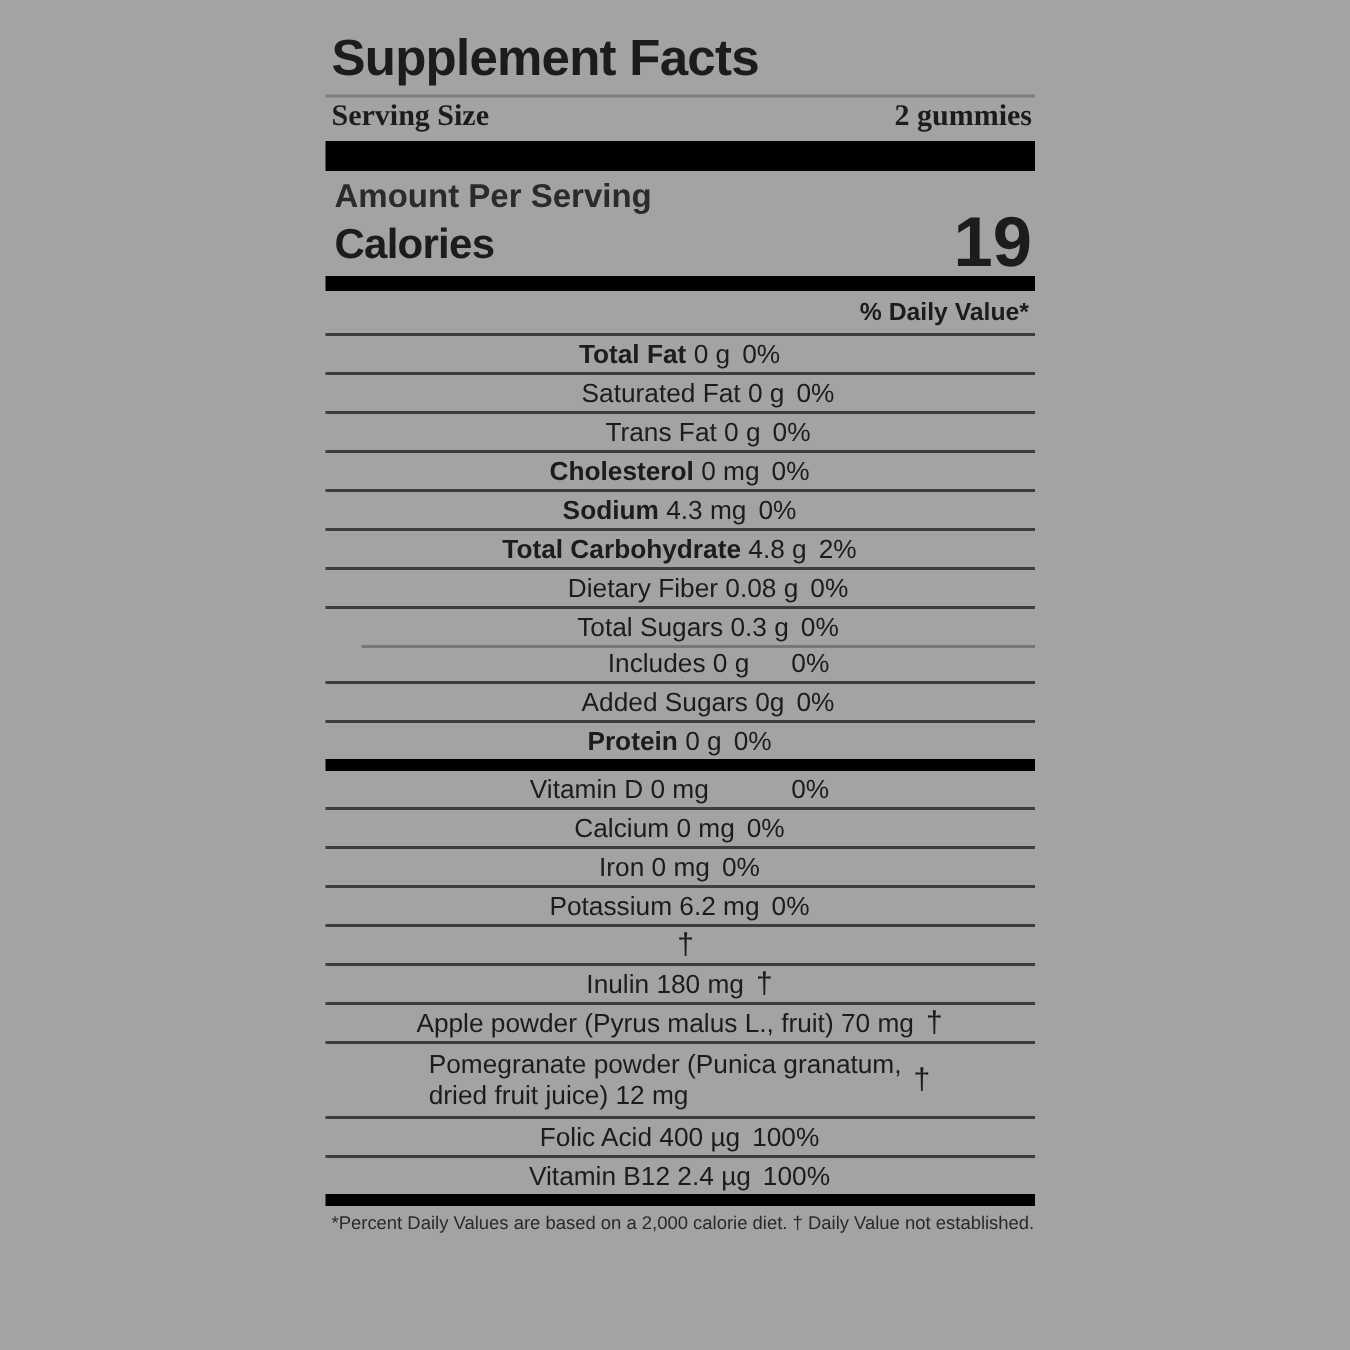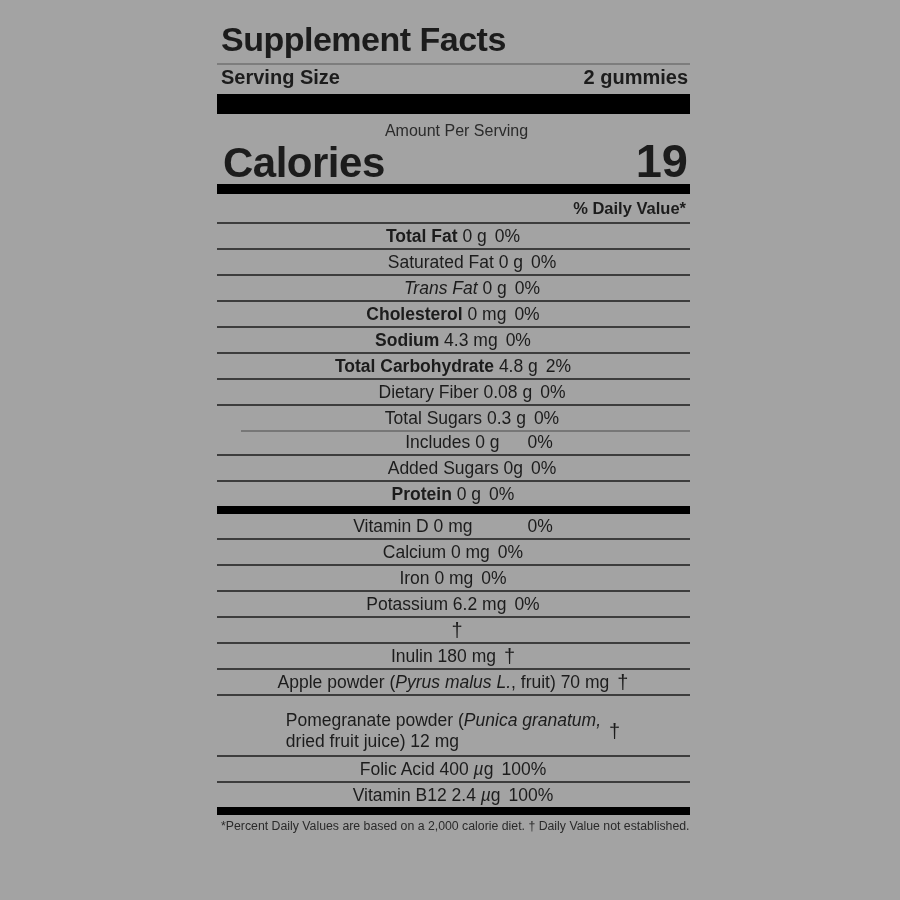--- a/index.html
+++ b/index.html
@@ -3,46 +3,46 @@
 <meta charset="utf-8">
 <style>
   html,body { margin:0; padding:0; background:#ffffff; }
   body { font-family:"Liberation Sans", sans-serif; color:#1c1c1c; }
   .page { position:relative; width:900px; height:900px; background:#a3a3a3; overflow:hidden; }
   .label { position:absolute; left:217px; top:20px; width:473px; }
 
   .title { font-size:34px; font-weight:700; letter-spacing:-0.5px; margin:0 0 5px 4px; line-height:38px; }
   .rule-thin { border-top:2px solid #7d7d7d; }
   .servings { font-size:21px; color:#4d4d4d; padding:4px 0 0 4px; line-height:25px; }
-  .ss-row { display:flex; justify-content:space-between; font-weight:700; font-size:20px; padding:1px 2px 5px 4px; line-height:23px; }
+  .ss-row { display:flex; justify-content:space-between; font-weight:700; font-size:20px; padding:1px 2px 5px 4px; line-height:23px;font-family:Liberation Serif, serif; }
 
   .bar { background:#000000; width:100%; }
   .bar-xl { height:20px; }
   .bar-m  { height:10px; }
   .bar-s  { height:8px; }
 
-  .aps { font-size:16px; font-weight:400; color:#2b2b2b; padding:7px 0 0 6px; line-height:20px;text-align:center; }
+  .aps { font-size:22px; font-weight:700; color:#2b2b2b; padding:7px 0 0 6px; line-height:20px; }
   .cal-row { display:flex; justify-content:space-between; align-items:flex-end; padding:0 2px 3px 6px; }
-  .cal-label { font-size:42px; font-weight:700; line-height:36px; letter-spacing:-0.5px; }
+  .cal-label { font-size:28px; font-weight:700; line-height:36px; letter-spacing:-0.5px; }
   .cal-value { font-size:47px; font-weight:700; line-height:40px; }
 
   .dv-header { text-align:right; font-weight:700; font-size:16.5px; padding:5px 4px 5px 0; line-height:18px; }
 
   .rows { width:100%; }
   .row { display:flex; justify-content:center; align-items:center;
          border-top:2px solid #3d3d3d; min-height:24px; padding:0 5px 0 4px;
          font-size:17.5px; line-height:21px; }
-  .row.tall { padding-top:13px; padding-bottom:2px; }
+  .row.tall { padding-top:2px; padding-bottom:2px; }
   .row .row-name { white-space:pre-line; padding:1px 0; }
   .row.indent-1 { padding-left:42px; }
   .row.indent-2 { padding-left:56px;gap:20px; }
   .row.divider-indent { border-top:none; position:relative; }
   .row.divider-indent::before { content:""; position:absolute; top:0; left:24px; right:0; height:0; border-top:2px solid #777; }
   .row .b { font-weight:700; }
-  .row .i { font-style:italic; }
+  .row .i { }
   .row-value { flex:0 0 auto; padding-left:8px; }
   .row-value.dagger { font-size:20px; }
   #rows-micro .row:first-child { border-top:none;gap:47px; }
 
   .footnote { font-size:12.3px; color:#2a2a2a; padding:4px 0 0 4px; line-height:14px; }
 </style>
 </head>
 <body>
 
 <div class="page">

